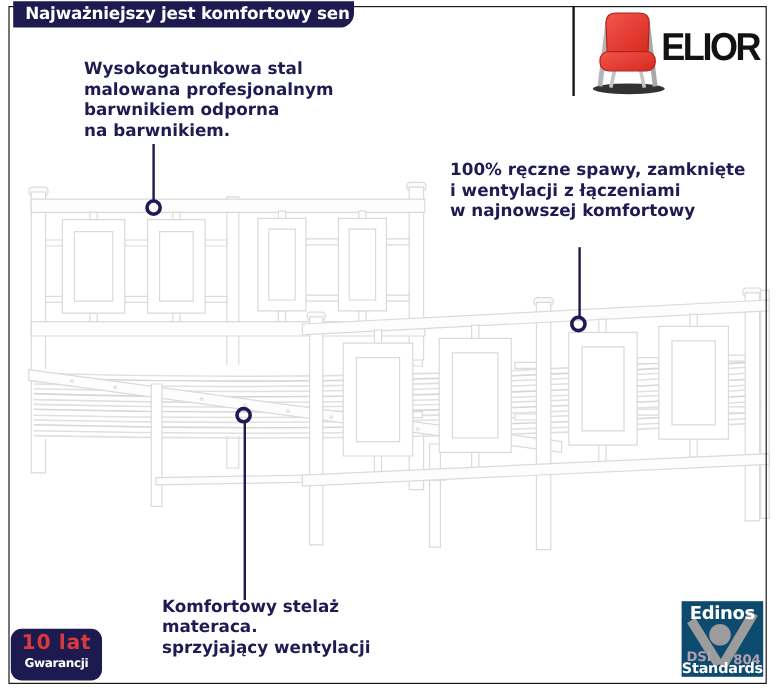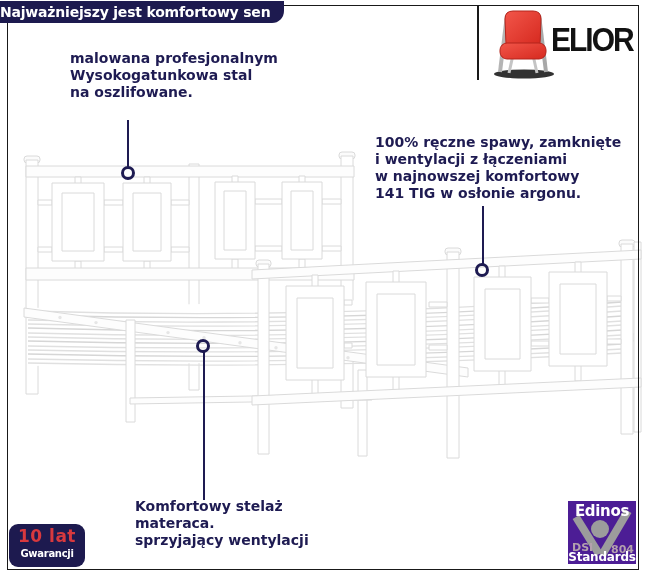--- a/index.html
+++ b/index.html
@@ -12,24 +12,24 @@
   
   .frame{
     left:7px;top:5px;width:632px;height:565px;
     border:1.5px solid #191919;box-sizing:border-box;z-index:6;
     pointer-events:none;
   }
   .logo-divider{left:477px;top:5px;width:2px;height:75px;background:#191919;z-index:6;}
 
   
   .banner{
-    left:0;top:1px;width:284px;height:22px;background:#1d1a4f;
+    left:11px;top:1px;width:284px;height:22px;background:#1d1a4f;
     border-bottom-right-radius:12px;z-index:7;
     color:#ffffff;font-size:14px;font-weight:bold;line-height:22px;
-    box-sizing:border-box;letter-spacing:-0.2px;white-space:nowrap;
+    padding-left:10px;box-sizing:border-box;letter-spacing:-0.2px;white-space:nowrap;
   }
 
   
   .brand-word{
     left:551px;top:22px;width:92px;z-index:7;color:#121212;
     font-family:"Liberation Sans", sans-serif;font-weight:bold;
     font-size:30px;letter-spacing:-2px;transform:scaleY(1.08);transform-origin:top left;
   }
   .chair{left:488px;top:5px;z-index:7;}
 
@@ -58,21 +58,21 @@
   
   .warranty{
     left:9px;top:524px;width:76px;height:43px;background:#1d1a4f;
     border-radius:9px;z-index:7;text-align:center;color:#fff;
   }
   .warranty .w1{color:#d8393e;font-size:17px;font-weight:bold;line-height:19px;margin-top:3px;letter-spacing:0.5px;}
   .warranty .w2{color:#ffffff;font-size:10px;font-weight:bold;line-height:15px;letter-spacing:-0.3px;}
 
   
   .edinos{
-    left:568px;top:501px;width:68px;height:63px;background:#4c1d95;z-index:7;
+    left:568px;top:501px;width:68px;height:63px;background:#0c4a6e;z-index:7;
   }
   .edinos .e-brand{
     position:absolute;top:1px;left:0;width:100%;text-align:center;
     color:#ffffff;font-size:15px;font-weight:bold;letter-spacing:-0.3px;
   }
   .edinos svg{position:absolute;left:0;top:0;}
   .edinos .e-dsi{position:absolute;left:4px;top:40px;color:#b3a0ad;font-size:11px;font-weight:bold;}
   .edinos .e-804{position:absolute;right:2px;top:42px;color:#b3a0ad;font-size:11px;font-weight:bold;}
   .edinos .e-std{
     position:absolute;bottom:0;left:0;width:100%;text-align:center;
@@ -227,32 +227,32 @@
       <stop offset="0" stop-color="#f2564a"></stop>
         <stop offset="1" stop-color="#d6291f"></stop>
     </linearGradient>
   </defs>
   <path d="M18,40 L17,14 Q17,6 25,6 L45,6 Q53,6 53,14 L52,40 Z" fill="url(#rg)" stroke="#b3241c" stroke-width="1"></path>
   <rect x="12" y="38" width="46" height="16" rx="7" fill="url(#rg)" stroke="#b3241c" stroke-width="1"></rect>
 </svg>
 <div class="abs brand-word">ELIOR</div>
 
 <div class="abs note note-steel">
+  <div>Wysokogatunkowa stal</div>
   <div>malowana profesjonalnym</div>
-  <div>Wysokogatunkowa stal</div>
-  <div>na oszlifowane.</div>
+  <div>barwnikiem odporna</div>
+  <div>na barwnikiem.</div>
 </div>
 <div class="abs callout-line line-steel"></div>
 <div class="abs callout-circle circle-steel"></div>
 
 <div class="abs note note-welds">
   <div>100% ręczne spawy, zamknięte</div>
   <div>i wentylacji z łączeniami</div>
   <div>w najnowszej komfortowy</div>
-  <div>141 TIG w osłonie argonu.</div>
 </div>
 <div class="abs callout-line line-welds"></div>
 <div class="abs callout-circle circle-welds"></div>
 
 <div class="abs note note-slats">
   <div>Komfortowy stelaż</div>
   <div>materaca.</div>
   <div>sprzyjający wentylacji</div>
 </div>
 <div class="abs callout-line line-slats"></div>

